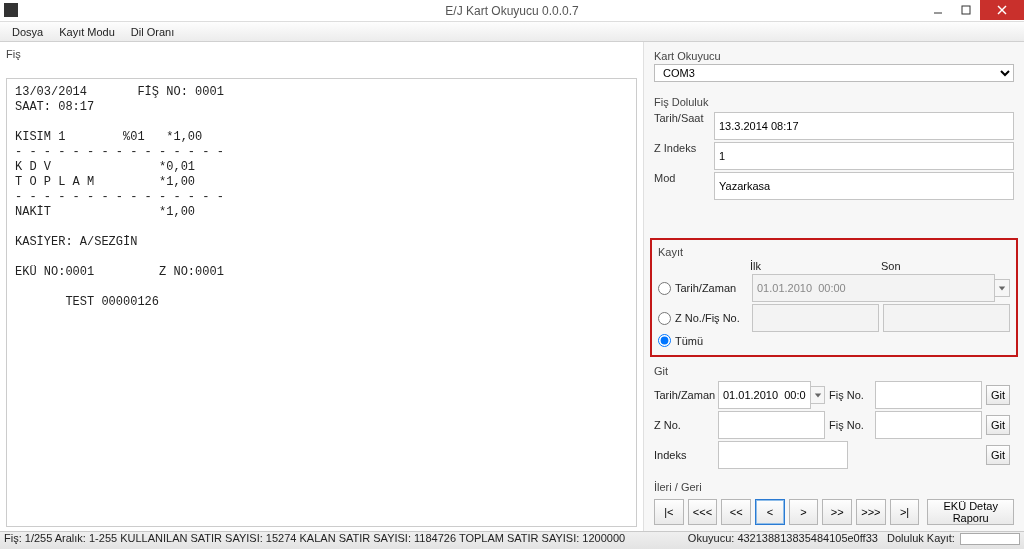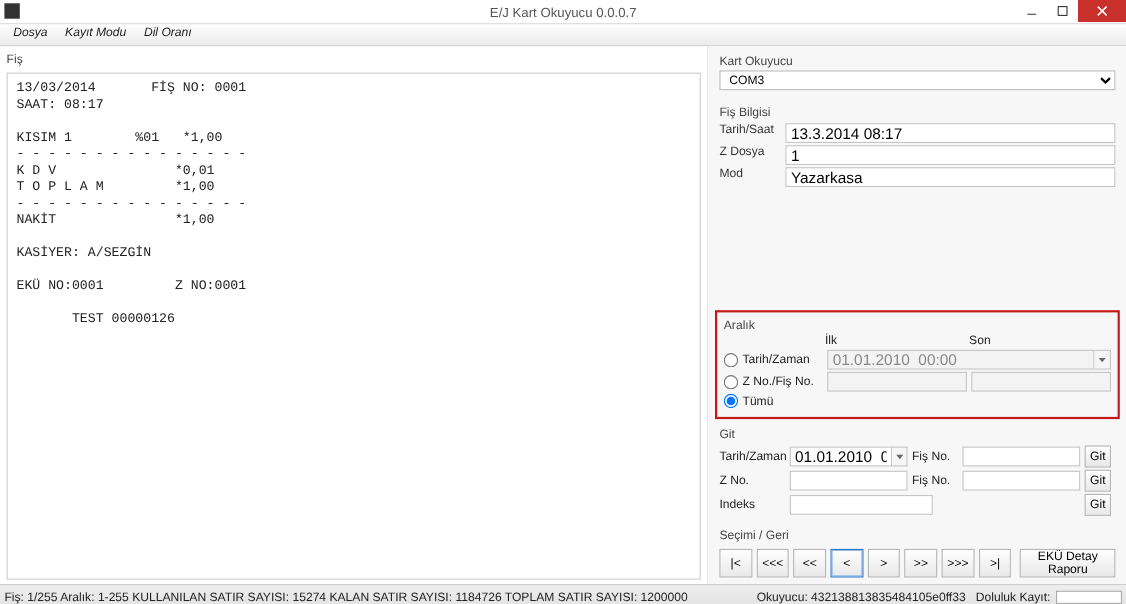--- a/index.html
+++ b/index.html
@@ -37,36 +37,36 @@
   .winbtn.close { background:#c9302c; color:#fff; width:44px; }
   .winbtn:not(.close) { background:#fff; }
   .winbtn svg { width:10px; height:10px; }
 
   
   .menubar {
     height: 20px;
     background: linear-gradient(#fdfdfd,#ececec);
     border-bottom: 1px solid #d0d0d0;
     display: flex;
+    align-items: center;
     padding: 0 4px;
-    font-style: italic;
   }
   .menubar .item { padding: 2px 8px; cursor:pointer; }
 
   
   .main { flex:1; display:flex; overflow:hidden; }
   .leftpane {
     flex:1;
     padding: 4px 6px;
     display:flex;
     flex-direction:column;
     border-right:1px solid #e0e0e0;
     min-width:0;
   }
-  .section-title { color:#444; font-size:11px; margin-bottom:4px; padding:2px 0;}
+  .section-title { color:#444; font-size:11px; margin-bottom:16px; padding:2px 0;}
   .receipt {
     border:1px solid #ccc;
     background:#fff;
     flex:1;
     font-family: "Consolas","Courier New",monospace;
     font-size:12px;
     line-height:15px;
     white-space:pre;
     padding:6px 8px;
     overflow:auto;
@@ -102,21 +102,21 @@
     margin-top: auto;
   }
   .aralik-head { display:flex; font-size:11px; }
   .aralik-head .spacer { width: 90px; }
   .aralik-head .h { flex:1; padding-left:2px; }
   .aralik-row { display:flex; align-items:center; margin:2px 0; gap:4px;}
   .aralik-row .opt { width: 90px; display:flex; align-items:center; gap:4px; font-size:11px;}
   .aralik-row .opt input[type=radio]{ margin:0; }
   .aralik-row .cell { flex:1; }
   input[type=text], input.dt {
-    width:100%; height:18px; border:1px solid #c5c5c5; font-size:14px; padding:0 4px; background:#fff;
+    width:100%; height:28px; border:1px solid #c5c5c5; font-size:11px; padding:0 4px; background:#fff;
   }
   input[disabled]{ background:#f3f3f3; color:#888; }
   .dtwrap { display:flex; align-items:center; }
   .dtwrap .dd { width:16px; height:18px; border:1px solid #c5c5c5; border-left:none; display:flex;align-items:center;justify-content:center; background:#f6f6f6; cursor:pointer;}
   .dtwrap .dd svg{ width:8px;height:8px; }
 
   .git-box { padding:2px 4px; }
   .git-row { display:flex; align-items:center; gap:4px; margin:2px 0; }
   .git-row .label { width:60px; font-size:11px; }
   .git-row .c1 { flex:1; }
@@ -134,21 +134,21 @@
   .nav-row .spacer { flex:1; }
   button.wide { width:auto; padding:0 4px; height:26px; }
   .nav-row button.active { border:1px solid #2a7ad2; box-shadow: inset 0 0 0 1px #8fbde9; }
 
   
   .statusbar {
     height:18px;
     background: linear-gradient(#efefef,#e3e3e3);
     border-top:1px solid #c9c9c9;
     display:flex;
-    align-items:flex-end;
+    align-items:flex-start;
     font-size:11px;
     padding: 0 4px;
     color:#222;
   }
   .statusbar .l { flex:1; white-space:nowrap; overflow:hidden; }
   .statusbar .r { white-space:nowrap; }
   .statusbar .fill { display:inline-block; width:60px; height:12px; border:1px solid #aaa; background:#fff; vertical-align:middle; margin-left:2px;}
 </style>
 </head>
 <body>
@@ -206,39 +206,39 @@
   <div class="rightpane">
 
     <div class="group">
       <div class="group-label">Kart Okuyucu</div>
       <select class="full">
         <option>COM3</option>
       </select>
     </div>
 
     <div class="group">
-      <div class="group-label">Fiş Bilgisi</div>
+      <div class="group-label">Fiş Doluluk</div>
       <div class="formrow">
         <div class="label">Tarih/Saat</div>
         <div class="fld"><input type="text" value="13.3.2014 08:17" style=""></div>
       </div>
       <div class="formrow">
-        <div class="label">Z Dosya</div>
+        <div class="label">Z Indeks</div>
         <div class="fld"><input type="text" value="1" style=""></div>
       </div>
       <div class="formrow">
         <div class="label">Mod</div>
         <div class="fld"><input type="text" value="Yazarkasa" style=""></div>
       </div>
     </div>
 
     <div style="flex:1"></div>
 
     <div class="aralik-box">
-      <div class="group-label">Aralık</div>
+      <div class="group-label">Kayıt</div>
       <div class="aralik-head">
         <div class="spacer"></div>
         <div class="h">İlk</div>
         <div class="h">Son</div>
       </div>
       <div class="aralik-row">
         <label class="opt">
           <input type="radio" name="aralik" style="">
           <span>Tarih/Zaman</span>
         </label>
@@ -298,21 +298,21 @@
       </div>
       <div class="git-row">
         <div class="label">Indeks</div>
         <div class="c1" style="max-width:130px"><input type="text" style=""></div>
         <div style="flex:1"></div>
         <div class="btn"><button class="small">Git</button></div>
       </div>
     </div>
 
     <div class="nav-box">
-      <div class="group-label">Seçimi / Geri</div>
+      <div class="group-label">İleri / Geri</div>
       <div class="nav-row">
         <button class="small">|&lt;</button>
         <button class="small">&lt;&lt;&lt;</button>
         <button class="small">&lt;&lt;</button>
         <button class="small active">&lt;</button>
         <button class="small">&gt;</button>
         <button class="small">&gt;&gt;</button>
         <button class="small">&gt;&gt;&gt;</button>
         <button class="small">&gt;|</button>
         <div class="spacer"></div>

